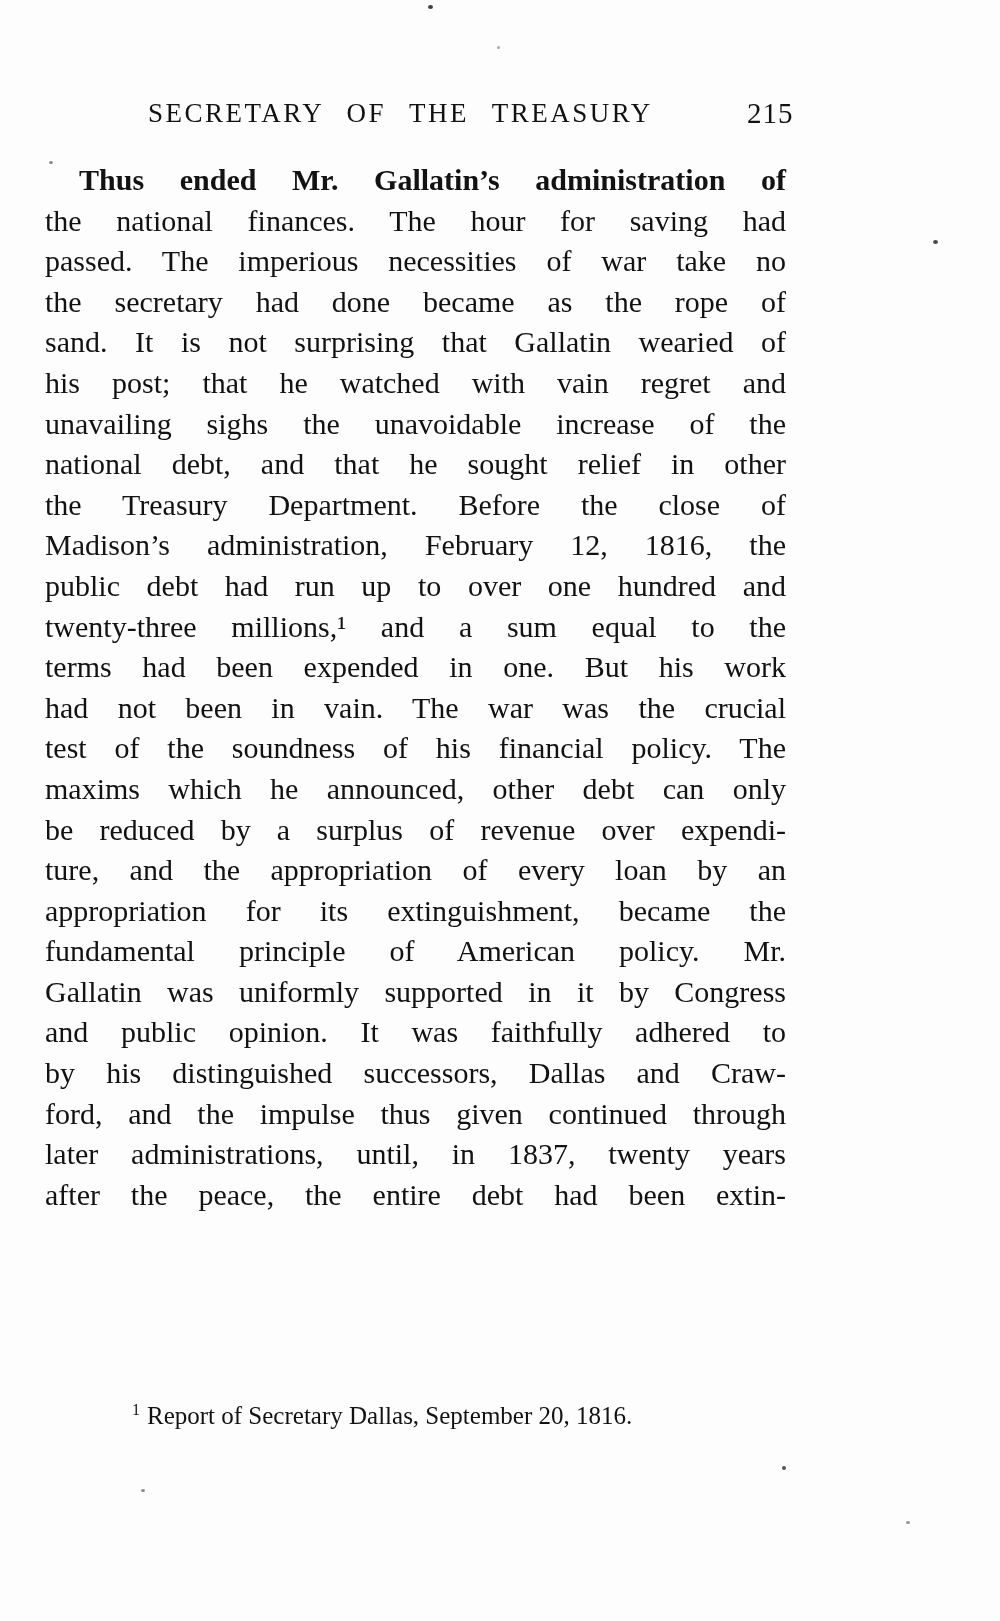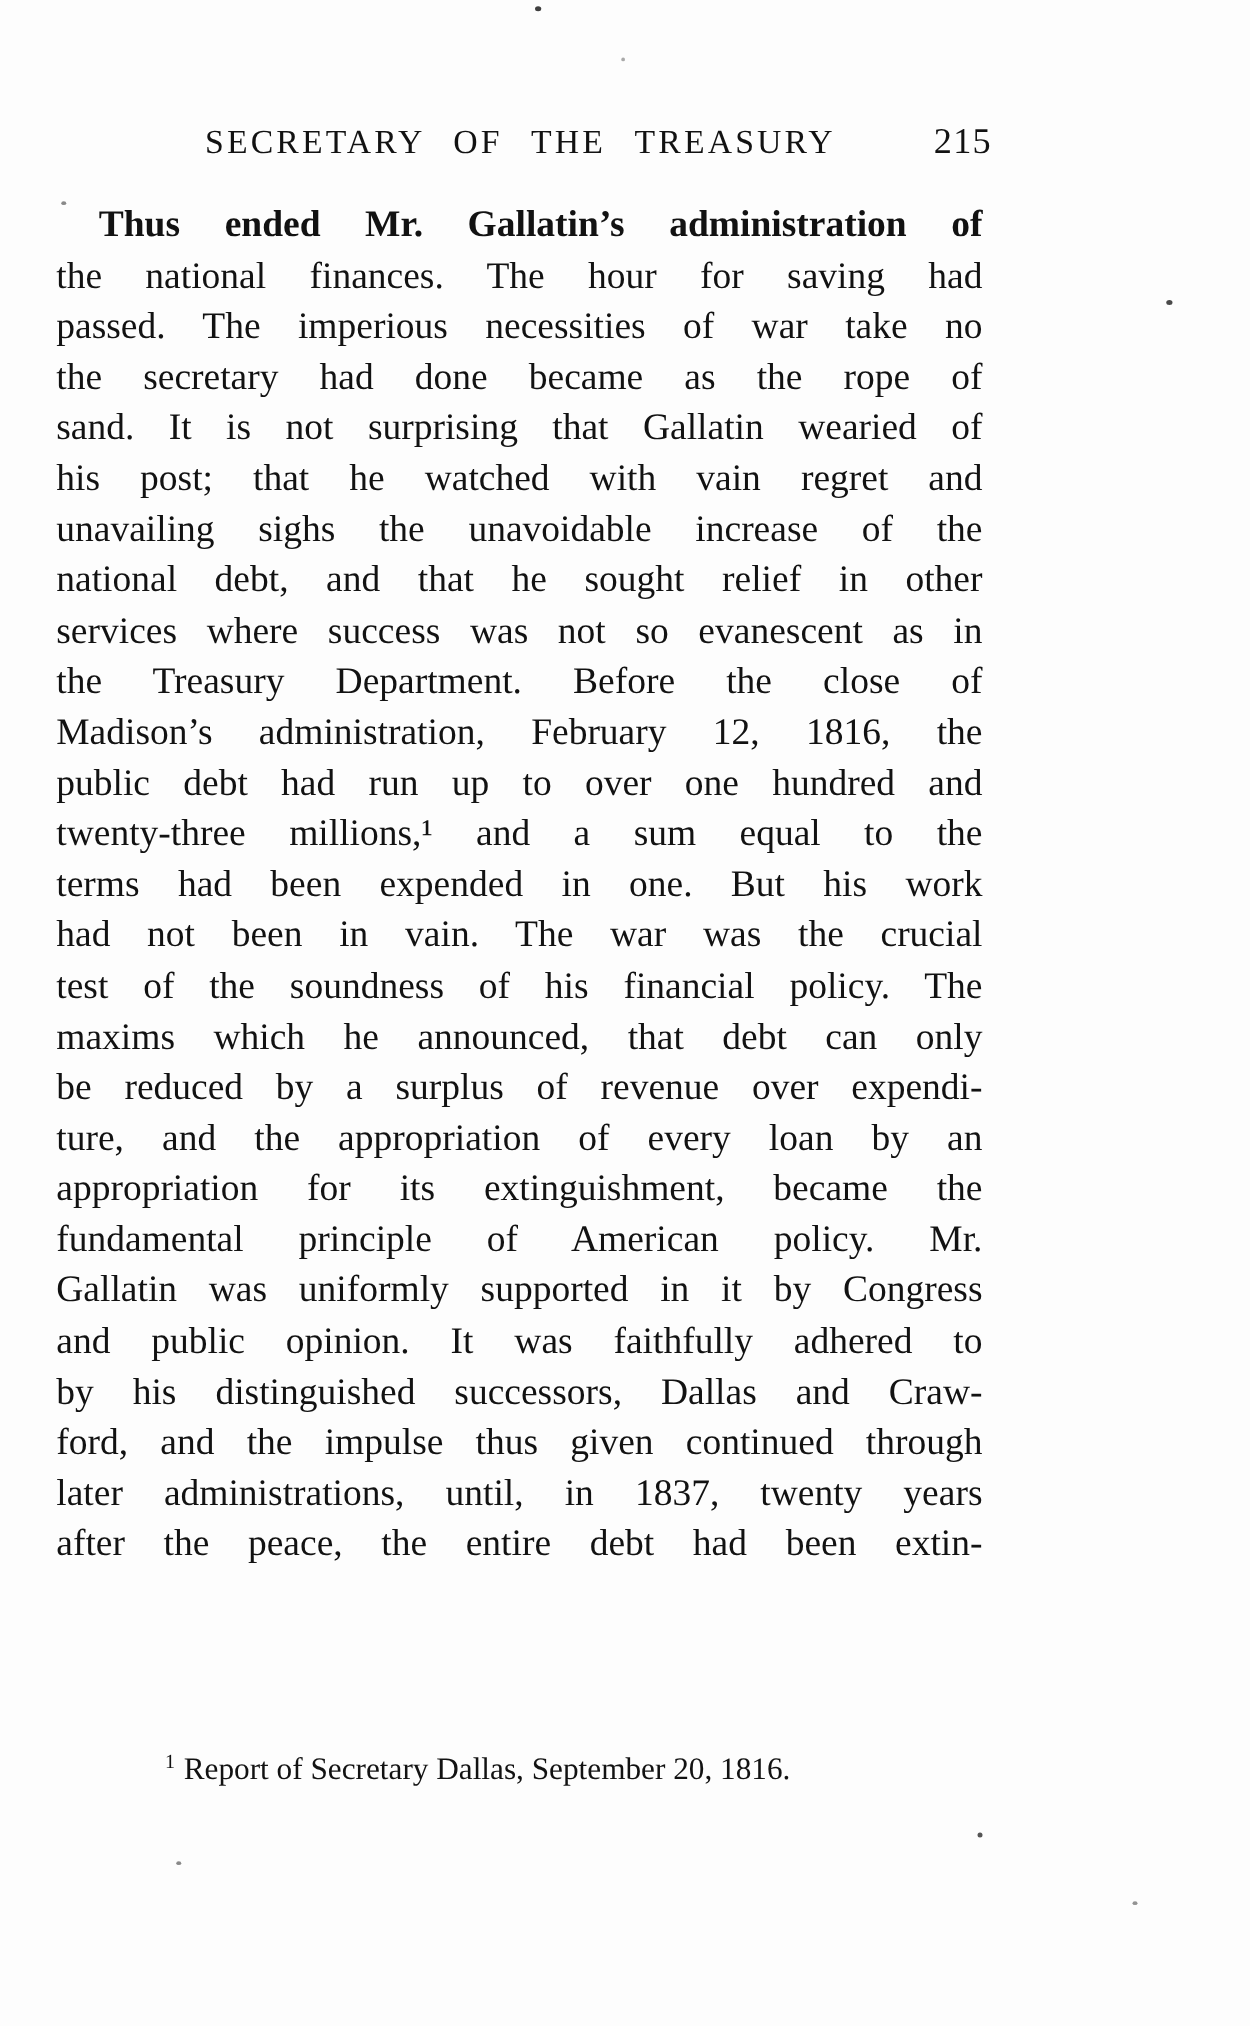--- a/index.html
+++ b/index.html
@@ -13,21 +13,21 @@
     height: 1621px;
     background: #fdfdfd;
     overflow: hidden;
     font-family: "Liberation Serif", serif;
     color: #121212;
   }
   
   .running-title {
     position: absolute;
     top: 98px;
-    left: 164px;
+    left: 148px;
     font-size: 27px;
     line-height: 30px;
     letter-spacing: 2.5px;
     word-spacing: 14px;
     white-space: nowrap;
   }
   .page-number {
     position: absolute;
     top: 98px;
     left: 747px;
@@ -94,29 +94,28 @@
 
   <div class="body-block">
     <div class="line first">Thus ended Mr. Gallatin’s administration of</div>
     <div class="line">the national finances. The hour for saving had</div>
     <div class="line">passed. The imperious necessities of war take no</div>
     <div class="line">the secretary had done became as the rope of</div>
     <div class="line">sand. It is not surprising that Gallatin wearied of</div>
     <div class="line">his post; that he watched with vain regret and</div>
     <div class="line">unavailing sighs the unavoidable increase of the</div>
     <div class="line">national debt, and that he sought relief in other</div>
-    <div class="line">services where success was not so evanescent as in</div>
     <div class="line">the Treasury Department. Before the close of</div>
     <div class="line">Madison’s administration, February 12, 1816, the</div>
     <div class="line">public debt had run up to over one hundred and</div>
     <div class="line">twenty-three millions,¹ and a sum equal to the</div>
     <div class="line">terms had been expended in one. But his work</div>
     <div class="line">had not been in vain. The war was the crucial</div>
     <div class="line">test of the soundness of his financial policy. The</div>
-    <div class="line">maxims which he announced, that debt can only</div>
+    <div class="line">maxims which he announced, other debt can only</div>
     <div class="line">be reduced by a surplus of revenue over expendi-</div>
     <div class="line">ture, and the appropriation of every loan by an</div>
     <div class="line">appropriation for its extinguishment, became the</div>
     <div class="line">fundamental principle of American policy. Mr.</div>
     <div class="line">Gallatin was uniformly supported in it by Congress</div>
     <div class="line">and public opinion. It was faithfully adhered to</div>
     <div class="line">by his distinguished successors, Dallas and Craw-</div>
     <div class="line">ford, and the impulse thus given continued through</div>
     <div class="line">later administrations, until, in 1837, twenty years</div>
     <div class="line">after the peace, the entire debt had been extin-</div>

